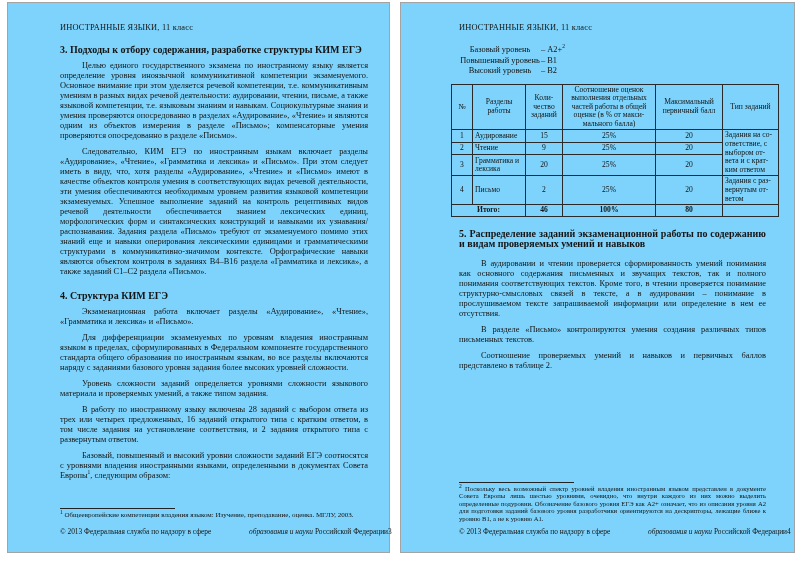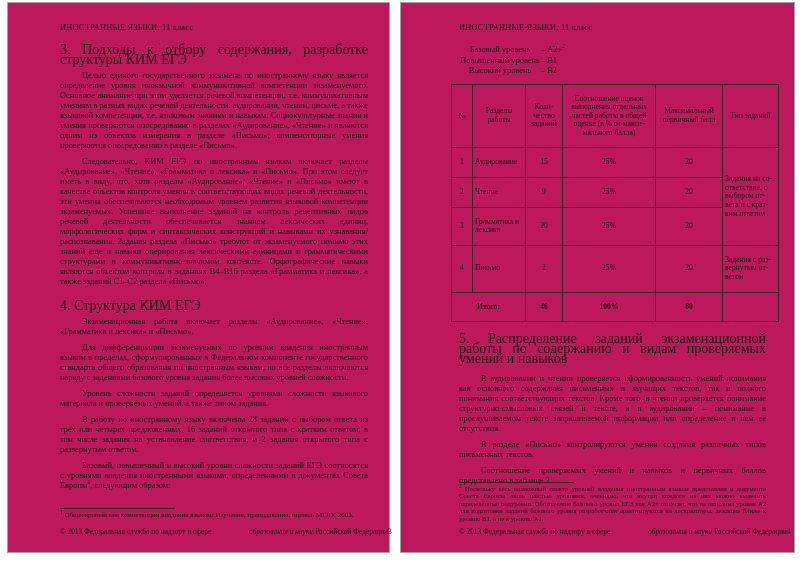--- a/index.html
+++ b/index.html
@@ -3,38 +3,38 @@
 <meta charset="utf-8">
 <style>
   * { margin: 0; padding: 0; box-sizing: border-box; }
   html, body { width: 800px; height: 566px; background: #ffffff; overflow: hidden; }
   body { font-family: "Liberation Serif", "DejaVu Serif", serif; color: #141414; position: relative; }
 
   .page {
     position: absolute;
     top: 2px;
     height: 551px;
-    background: #be185d;
+    background: #7dd3fc;
     border: 1px solid #a3a3a3;
   }
   .page-left  { left: 7px;   width: 383px; padding: 20px 21px 0 52px; }
   .page-right { left: 400px; width: 395px; padding: 20px 28px 0 58px; }
 
   .doc-header {
     font-size: 8.4px;
     line-height: 10px;
     letter-spacing: 0.2px;
     margin-bottom: 12px;
     white-space: nowrap;
   }
 
   .sect {
-    font-size: 14px;
-    line-height: 10px;
-    font-weight: normal;
+    font-size: 10px;
+    line-height: 10px;
+    font-weight: bold;
     text-align: justify;
   }
   .sect-3 { margin-top: 2px; }
   .sect-4 { margin-top: 14px; }
   .sect-5 { margin-top: 12px; }
 
   .para {
     font-size: 8.4px;
     line-height: 10px;
     text-align: justify;
@@ -63,21 +63,21 @@
     border-collapse: collapse;
     table-layout: fixed;
     margin-top: 7px;
     margin-left: -8px;
     width: 327px;
     font-size: 7.6px;
     line-height: 8.6px;
   }
   table.dist th, table.dist td {
     border: 1px solid #2a2a2a;
-    padding: 10px 2px;
+    padding: 1px 2px;
     vertical-align: middle;
     font-weight: normal;
   }
   table.dist th { text-align: center; }
   .col-n   { width: 21px; }
   .col-sec { width: 53px; }
   .col-cnt { width: 37px; }
   .col-pct { width: 93px; }
   .col-max { width: 67px; }
   .col-typ { width: 56px; }

